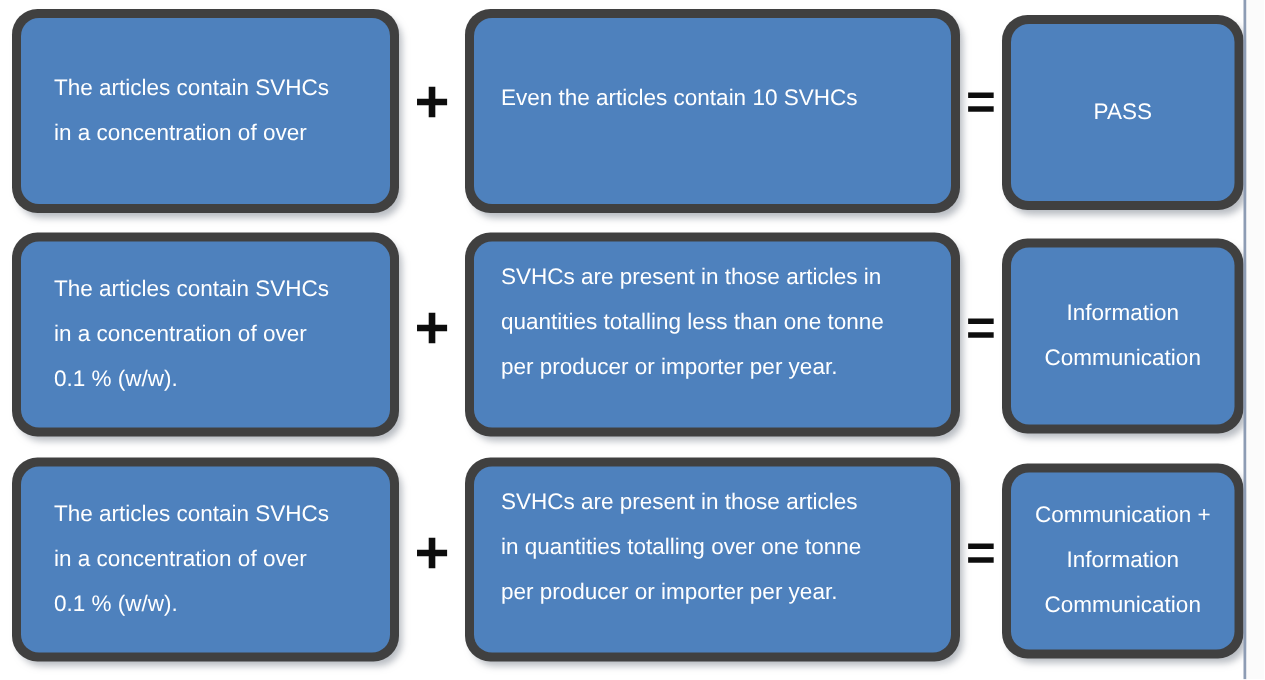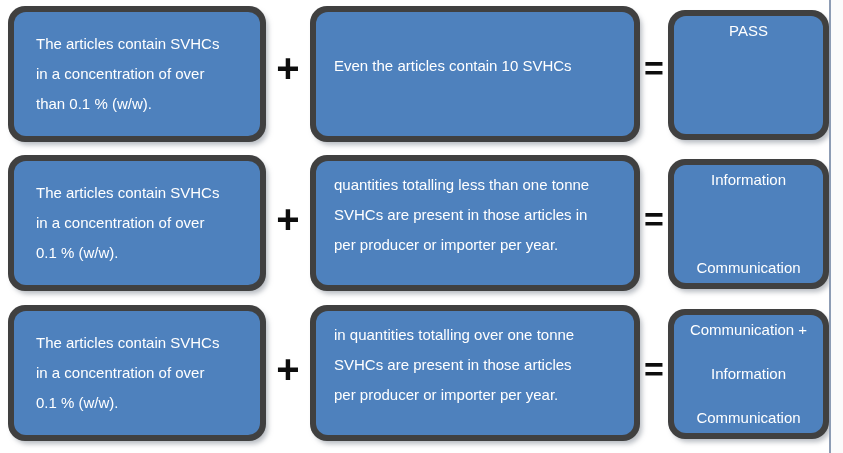--- a/index.html
+++ b/index.html
@@ -60,21 +60,21 @@
     border-radius: 12px;
     color: #ffffff;
     font-size: 15px;
     line-height: 30px;
     display: flex;
     flex-direction: column;
     justify-content: center;
   }
   .box.left  .box-inner { align-items: flex-start; padding: 0 0 0 22px; text-align: left; }
   .box.mid   .box-inner { align-items: flex-start; padding: 0 0 16px 18px; text-align: left; }
-  .box.right .box-inner { align-items: center;     padding: 0 24px;      text-align: center; justify-content: space-between; }
+  .box.right .box-inner { align-items: center;     padding: 0 24px;      text-align: center; }
 
   .line { display: block; white-space: nowrap; }
 
   
   .col-left  { left: 8px;   width: 258px; }
   .col-mid   { left: 310px; width: 330px; }
   .col-right { left: 668px; width: 161px; }
 
   .h-full  { top: 0;  height: 136px; }
 
@@ -110,21 +110,20 @@
 <body>
 
 <div id="canvas">
 
   <div class="row row-1">
 
     <div class="box left col-left h-full">
       <div class="box-inner">
         <span class="line">The articles contain SVHCs</span>
         <span class="line">in a concentration of over</span>
-        <span class="line">than 0.1 % (w/w).</span>
       </div>
     </div>
 
     <div class="op op-plus">+</div>
 
     <div class="box mid col-mid h-full">
       <div class="box-inner">
         <span class="line">Even the articles contain 10 SVHCs</span>
       </div>
     </div>
@@ -145,22 +144,22 @@
         <span class="line">The articles contain SVHCs</span>
         <span class="line">in a concentration of over</span>
         <span class="line">0.1 % (w/w).</span>
       </div>
     </div>
 
     <div class="op op-plus">+</div>
 
     <div class="box mid col-mid h-full">
       <div class="box-inner">
+        <span class="line">SVHCs are present in those articles in</span>
         <span class="line">quantities totalling less than one tonne</span>
-        <span class="line">SVHCs are present in those articles in</span>
         <span class="line">per producer or importer per year.</span>
       </div>
     </div>
 
     <div class="op op-eq">=</div>
 
     <div class="box right col-right">
       <div class="box-inner">
         <span class="line">Information</span>
         <span class="line">Communication</span>
@@ -175,22 +174,22 @@
         <span class="line">The articles contain SVHCs</span>
         <span class="line">in a concentration of over</span>
         <span class="line">0.1 % (w/w).</span>
       </div>
     </div>
 
     <div class="op op-plus">+</div>
 
     <div class="box mid col-mid h-full">
       <div class="box-inner">
+        <span class="line">SVHCs are present in those articles</span>
         <span class="line">in quantities totalling over one tonne</span>
-        <span class="line">SVHCs are present in those articles</span>
         <span class="line">per producer or importer per year.</span>
       </div>
     </div>
 
     <div class="op op-eq">=</div>
 
     <div class="box right col-right">
       <div class="box-inner">
         <span class="line">Communication +</span>
         <span class="line">Information</span>

